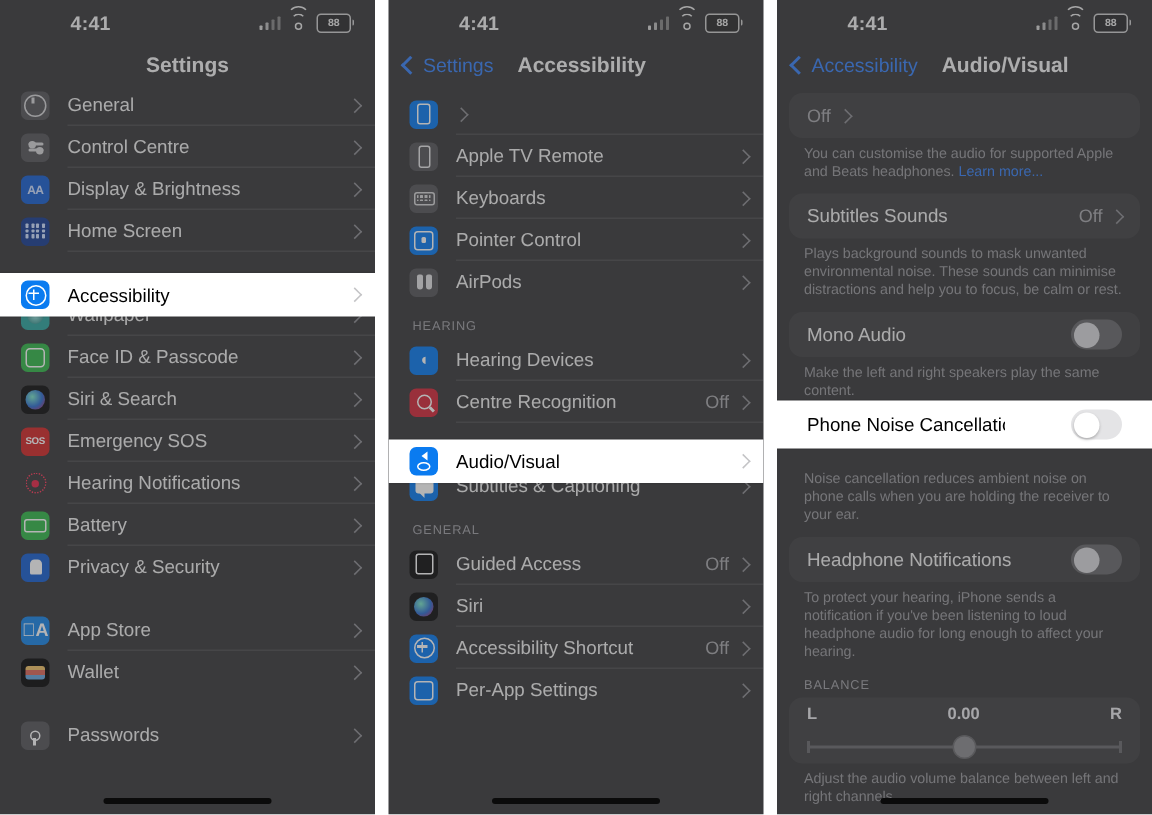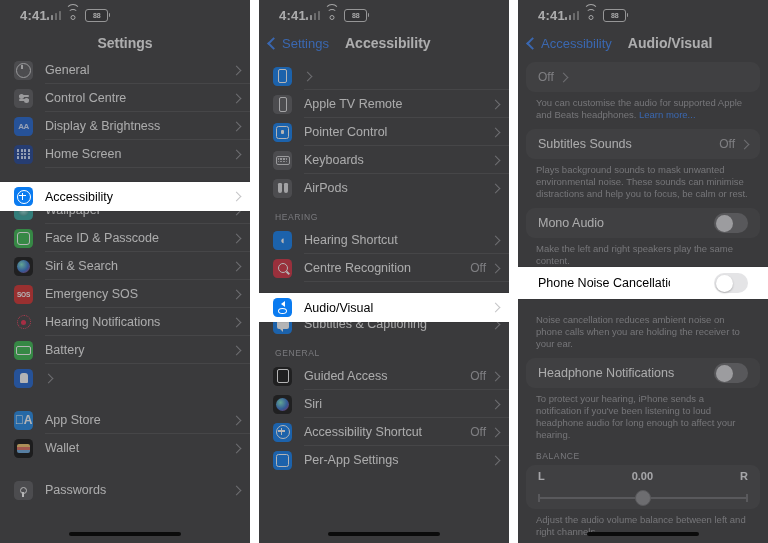--- a/index.html
+++ b/index.html
@@ -23,23 +23,24 @@
     flex:0 0 auto;
   }
   .gap{flex:0 0 auto;width:9px;height:543px;background:#ffffff;}
 
   
   .dim{opacity:0.62;}
 
   
   .statusbar{
     height:30px;
-    display:flex;align-items:center;
+    display:flex;align-items:center;justify-content:space-between;
     padding:0 16px 0 20px;
     box-sizing:border-box;
+    margin-left:27px;
   }
   .sb-time{color:#f2f2f2;font-size:13px;font-weight:bold;letter-spacing:.2px;}
   .sb-right{display:flex;align-items:center;gap:5px;}
   .cell{display:flex;align-items:flex-end;gap:1.5px;height:9px;}
   .cell i{display:block;width:2.5px;background:#bdbdbd;border-radius:.5px;}
   .cell i:nth-child(1){height:3px;background:#d8d8d8;}
   .cell i:nth-child(2){height:5px;}
   .cell i:nth-child(3){height:7px;background:#8a8a8a;}
   .cell i:nth-child(4){height:9px;background:#8a8a8a;}
   .wifi{position:relative;width:14px;height:10px;}
@@ -340,20 +341,21 @@
                 <div class="battico"></div>
               </div>
             <div class="label">Battery</div>
             <div class="chev"></div>
               <div class="sep"></div>
           </div>
           <div class="row">
             <div class="ico" style="background:#1b61d1">
                 <div class="hand"></div>
               </div>
+            <div class="label">Privacy &amp; Security</div>
             <div class="chev"></div>
           </div>
         </div>
 
         <div class="grp-gap"></div>
         <div class="group">
           <div class="row">
             <div class="ico" style="background:#1b86e8">
                 <span class="appstore">A</span>
               </div>
@@ -437,43 +439,43 @@
           </div>
           <div class="row">
             <div class="ico" style="background:#58585c">
                 <div class="remote"></div>
               </div>
             <div class="label">Apple TV Remote</div>
             <div class="chev"></div>
               <div class="sep"></div>
           </div>
           <div class="row">
+            <div class="ico" style="background:#58585c">
+                <div class="kbd">
+                  <b></b>
+                  <b></b>
+                  <b></b>
+                  <b></b>
+                  <b></b>
+                  <b></b>
+                  <b></b>
+                  <b></b>
+                </div>
+              </div>
+            <div class="label">Keyboards</div>
+            <div class="chev"></div>
+              <div class="sep"></div>
+          </div>
+          <div class="row">
             <div class="ico" style="background:#0a7bf0">
                 <div class="pointer">
                   <b></b>
                 </div>
               </div>
             <div class="label">Pointer Control</div>
-            <div class="chev"></div>
-              <div class="sep"></div>
-          </div>
-          <div class="row">
-            <div class="ico" style="background:#58585c">
-                <div class="kbd">
-                  <b></b>
-                  <b></b>
-                  <b></b>
-                  <b></b>
-                  <b></b>
-                  <b></b>
-                  <b></b>
-                  <b></b>
-                </div>
-              </div>
-            <div class="label">Keyboards</div>
             <div class="chev"></div>
               <div class="sep"></div>
           </div>
           <div class="row">
             <div class="ico" style="background:#58585c">
                 <div class="airpods">
                   <i></i>
                   <i></i>
                 </div>
               </div>
@@ -481,21 +483,21 @@
             <div class="chev"></div>
           </div>
         </div>
 
         <div class="sec-hdr">HEARING</div>
         <div class="group">
           <div class="row">
             <div class="ico" style="background:#0a7bf0">
                 <span class="ear">◖</span>
               </div>
-            <div class="label">Hearing Shortcut</div>
+            <div class="label">Hearing Devices</div>
             <div class="chev"></div>
               <div class="sep"></div>
           </div>
           <div class="row">
             <div class="ico" style="background:#d32a3c">
                 <div class="mag"></div>
               </div>
             <div class="label">Centre Recognition</div>
             <div class="value">Off</div>
             <div class="chev"></div>

